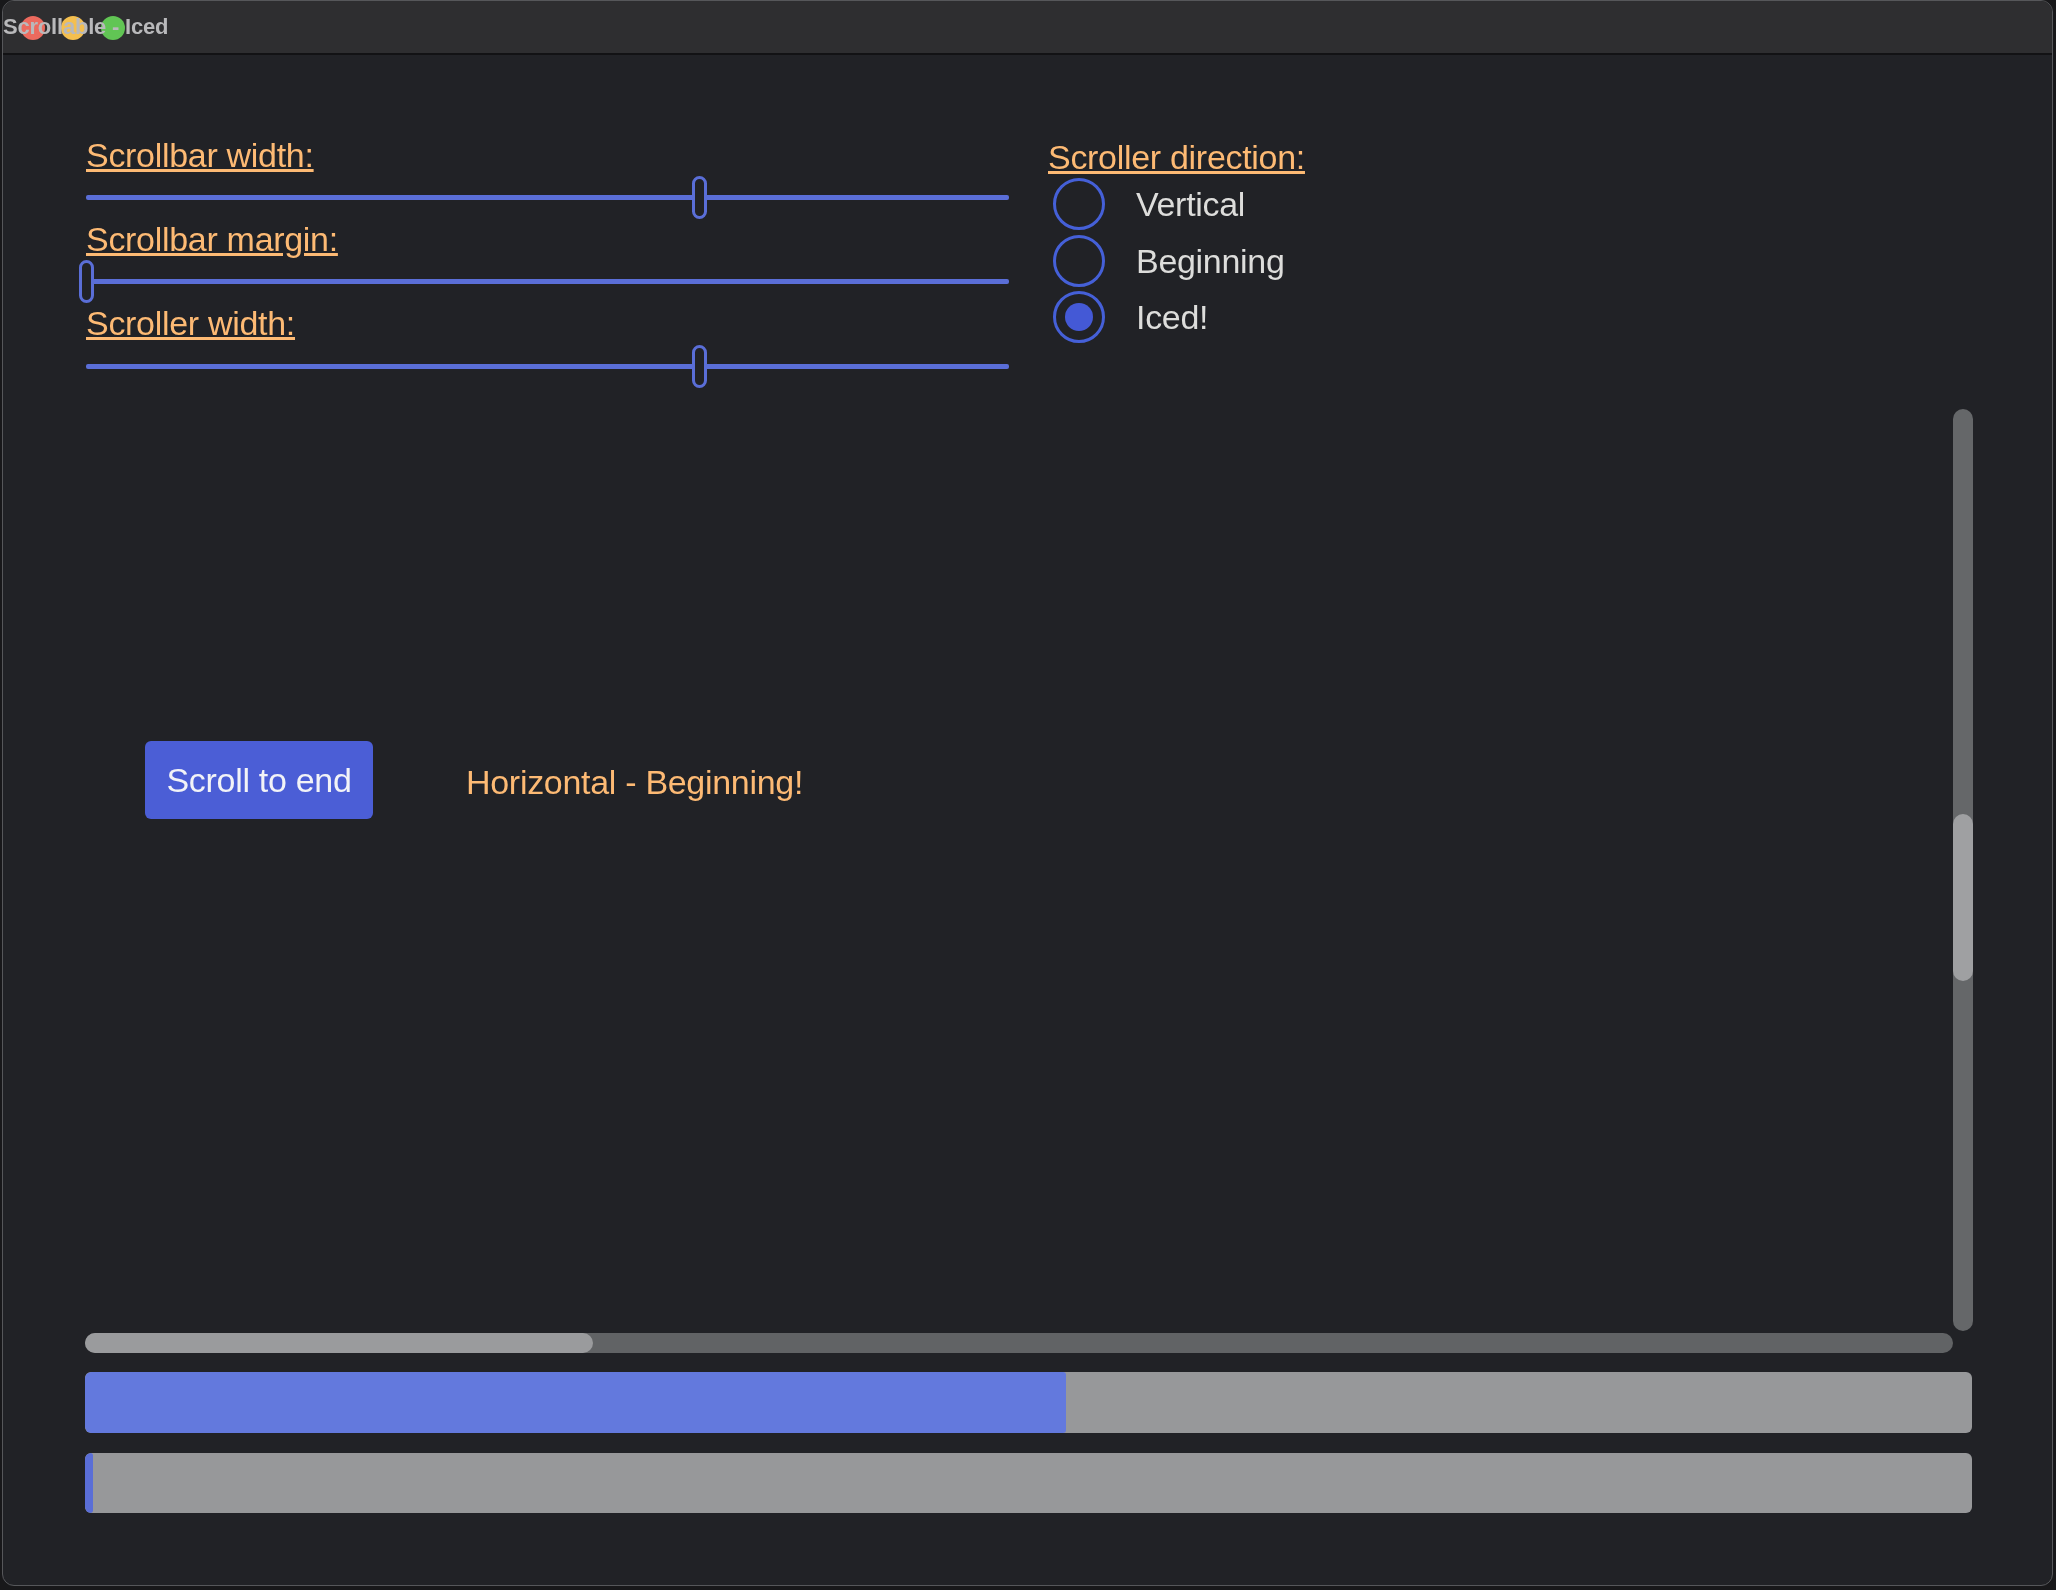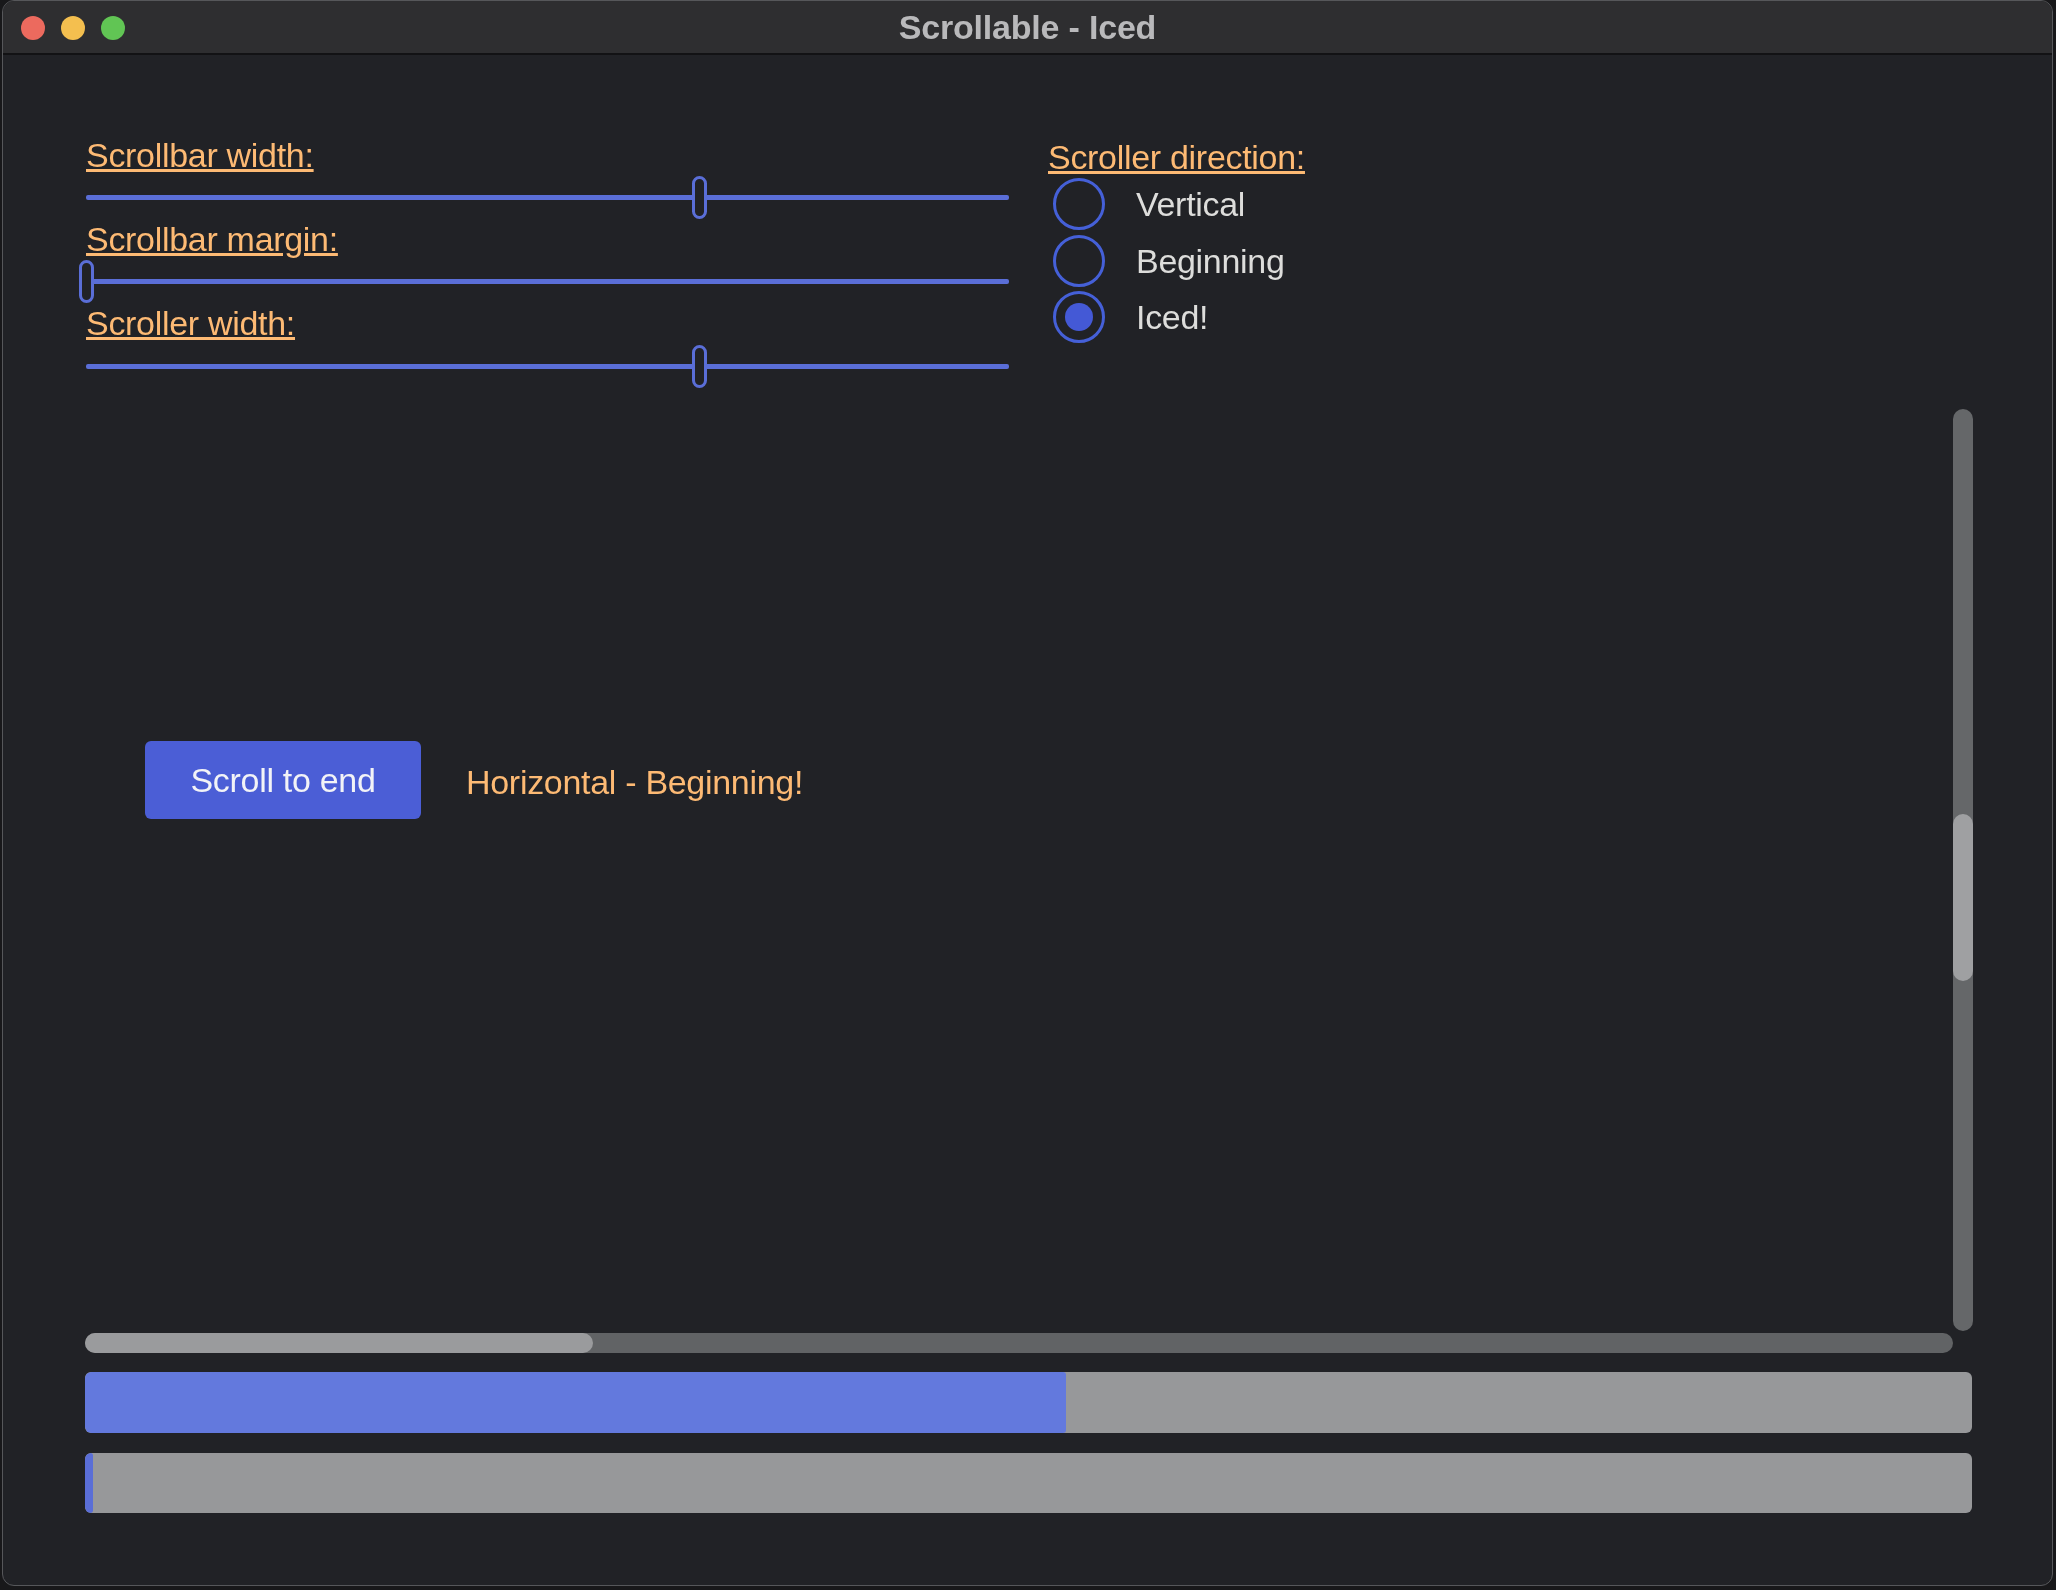--- a/index.html
+++ b/index.html
@@ -23,22 +23,22 @@
     background:#2e2e30;
     border-bottom:2px solid #121214;
   }
   .lights{position:absolute;left:18px;top:15px;display:flex;gap:16px;}
   .light{width:24px;height:24px;border-radius:50%;display:inline-block;}
   .light.red{background:#ec6a5e;}
   .light.yellow{background:#f4bf4f;}
   .light.green{background:#61c554;}
   .title{
     position:absolute;left:0;right:0;top:0;height:52px;
-    line-height:52px;text-align:center;
-    font-size:34px;font-weight:bold;color:#b9b9bb;
+    line-height:52px;
+    font-size:22px;font-weight:bold;color:#b9b9bb;
     letter-spacing:-0.2px;
   }
   
   .content{position:absolute;left:0;top:54px;right:0;bottom:0;}
   .label{
     position:absolute;left:83px;
     font-size:34px;color:#fdba74;letter-spacing:-0.3px;
     white-space:nowrap;line-height:40px;text-decoration:underline;
   }
   
@@ -66,21 +66,21 @@
     width:52px;height:52px;box-sizing:border-box;
     border:3px solid #4560d8;border-radius:50%;
     display:flex;align-items:center;justify-content:center;
     flex:none;
   }
   .radio-dot{width:28px;height:28px;border-radius:50%;background:#4459d6;display:none;}
   .radio-row[data-selected="true"] .radio-dot{display:block;}
   .radio-label{margin-left:31px;font-size:34px;color:#dddddb;letter-spacing:-0.3px;white-space:nowrap;}
   
   .scroll-btn{
-    position:absolute;left:142px;top:686px;width:276px;height:78px;
+    position:absolute;left:142px;top:686px;width:228px;height:78px;
     background:#4b5ed6;border:none;border-radius:6px;
     color:#f2f3f7;font-size:34px;letter-spacing:-0.3px;
     font-family:inherit;cursor:pointer;
     display:flex;align-items:center;justify-content:center;
   }
   .status-text{
     position:absolute;left:463px;top:705px;
     font-size:34px;color:#fdba74;letter-spacing:-0.3px;white-space:nowrap;line-height:44px;
   }
   

